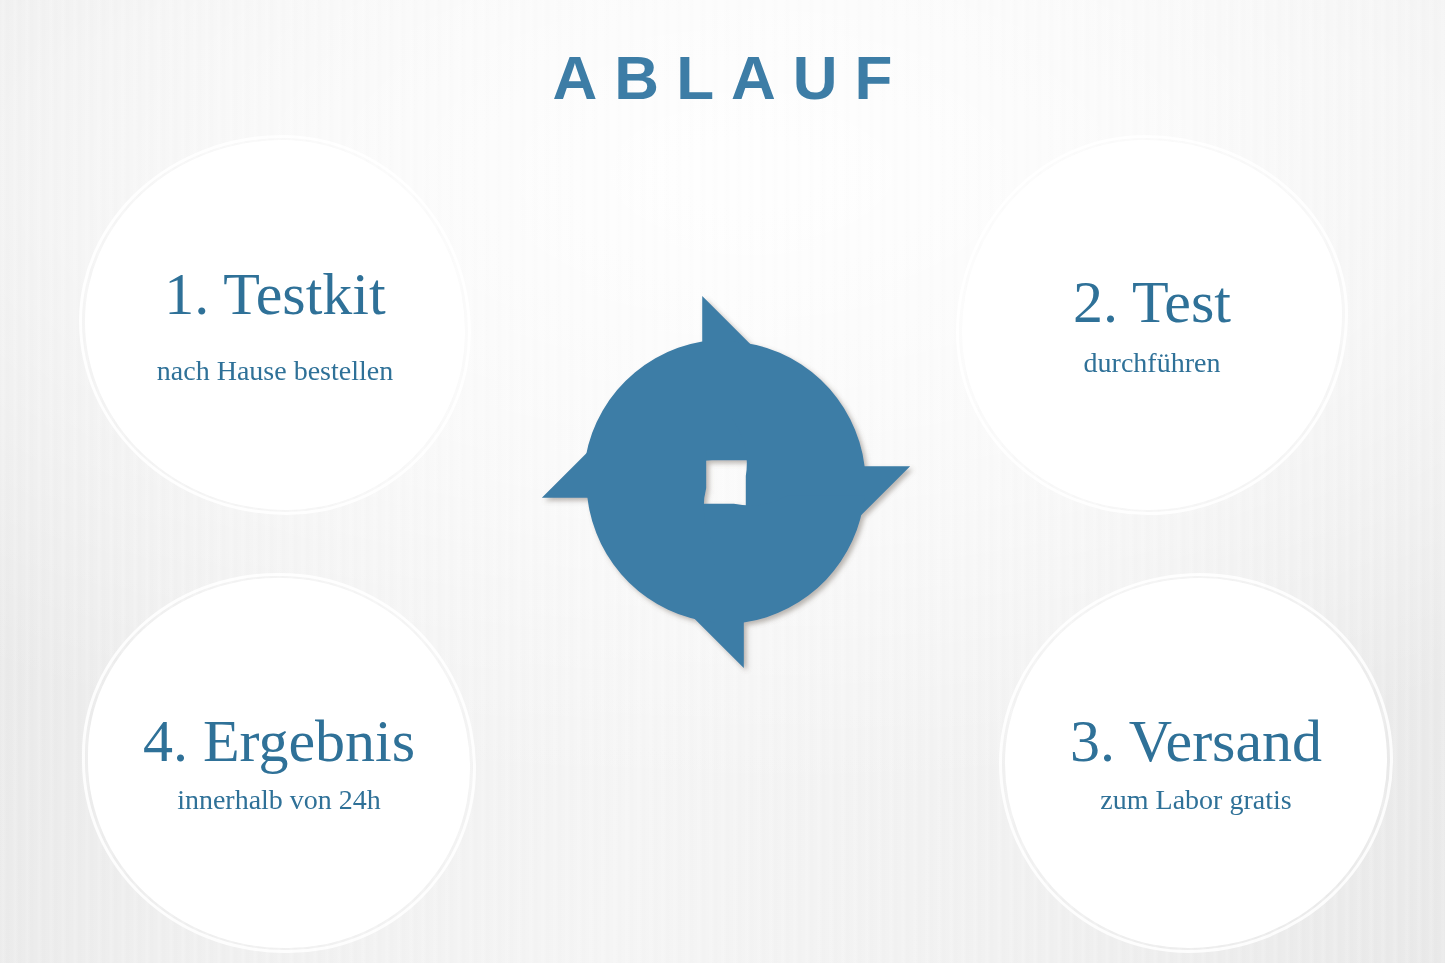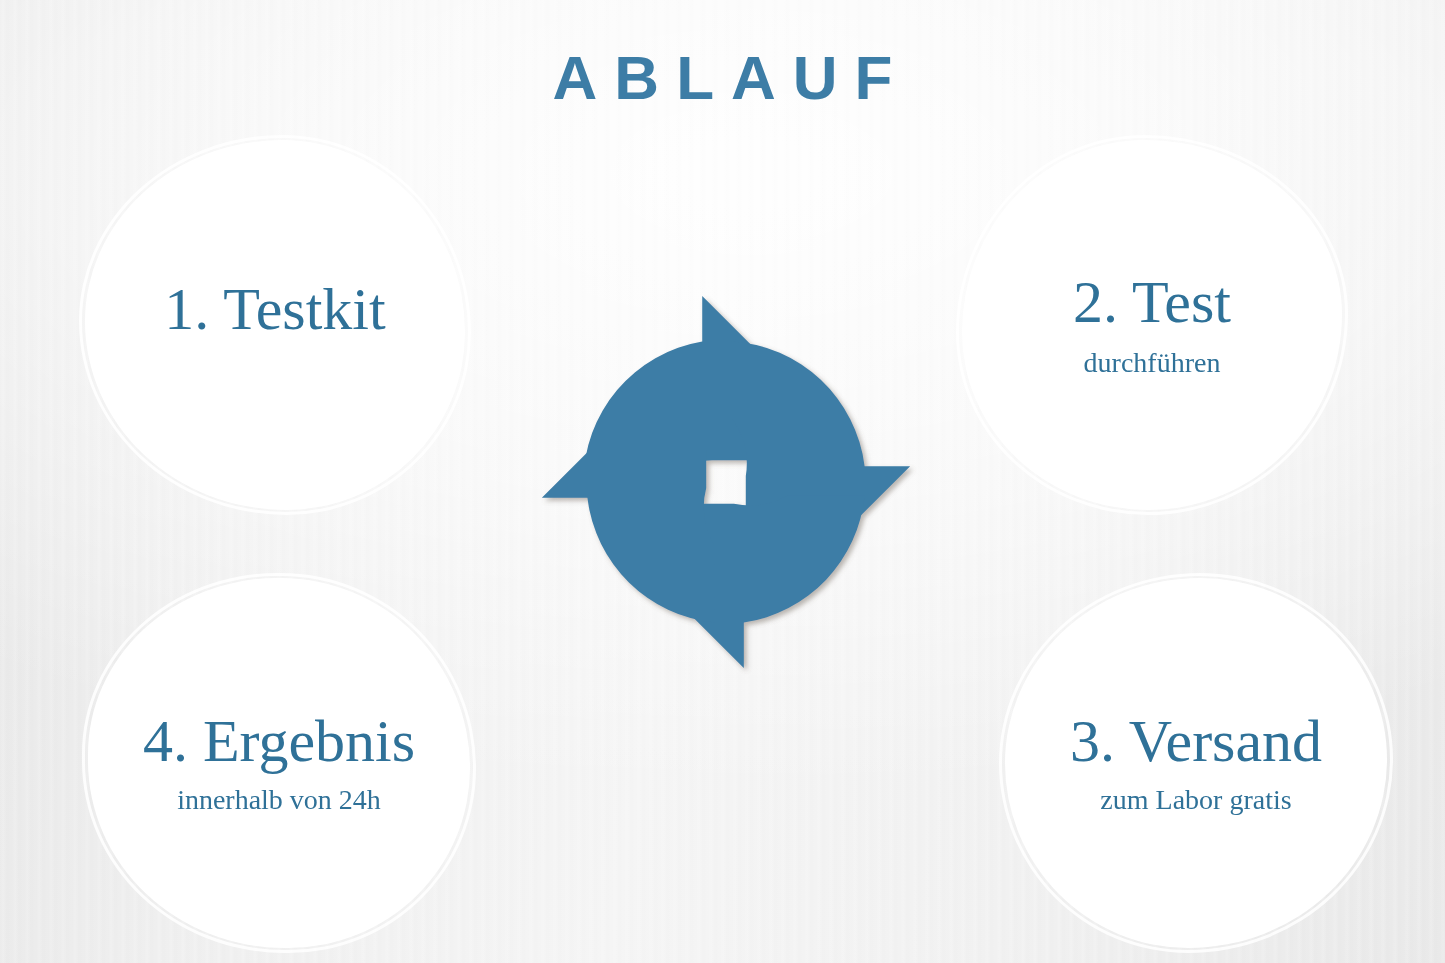--- a/index.html
+++ b/index.html
@@ -136,20 +136,21 @@
 </style>
 </head>
 <body>
 
 <div id="poster">
 
   <div id="title">ABLAUF</div>
 
   <div class="bubble" id="bubble-1">
     <div class="step-title">1. Testkit</div>
+    <div class="step-sub">nach Hause bestellen</div>
   </div>
 
   <div class="bubble" id="bubble-2">
     <div class="step-title">2. Test</div>
     <div class="step-sub">durchführen</div>
   </div>
 
   <div class="bubble" id="bubble-3">
     <div class="step-title">3. Versand</div>
     <div class="step-sub">zum Labor gratis</div>

